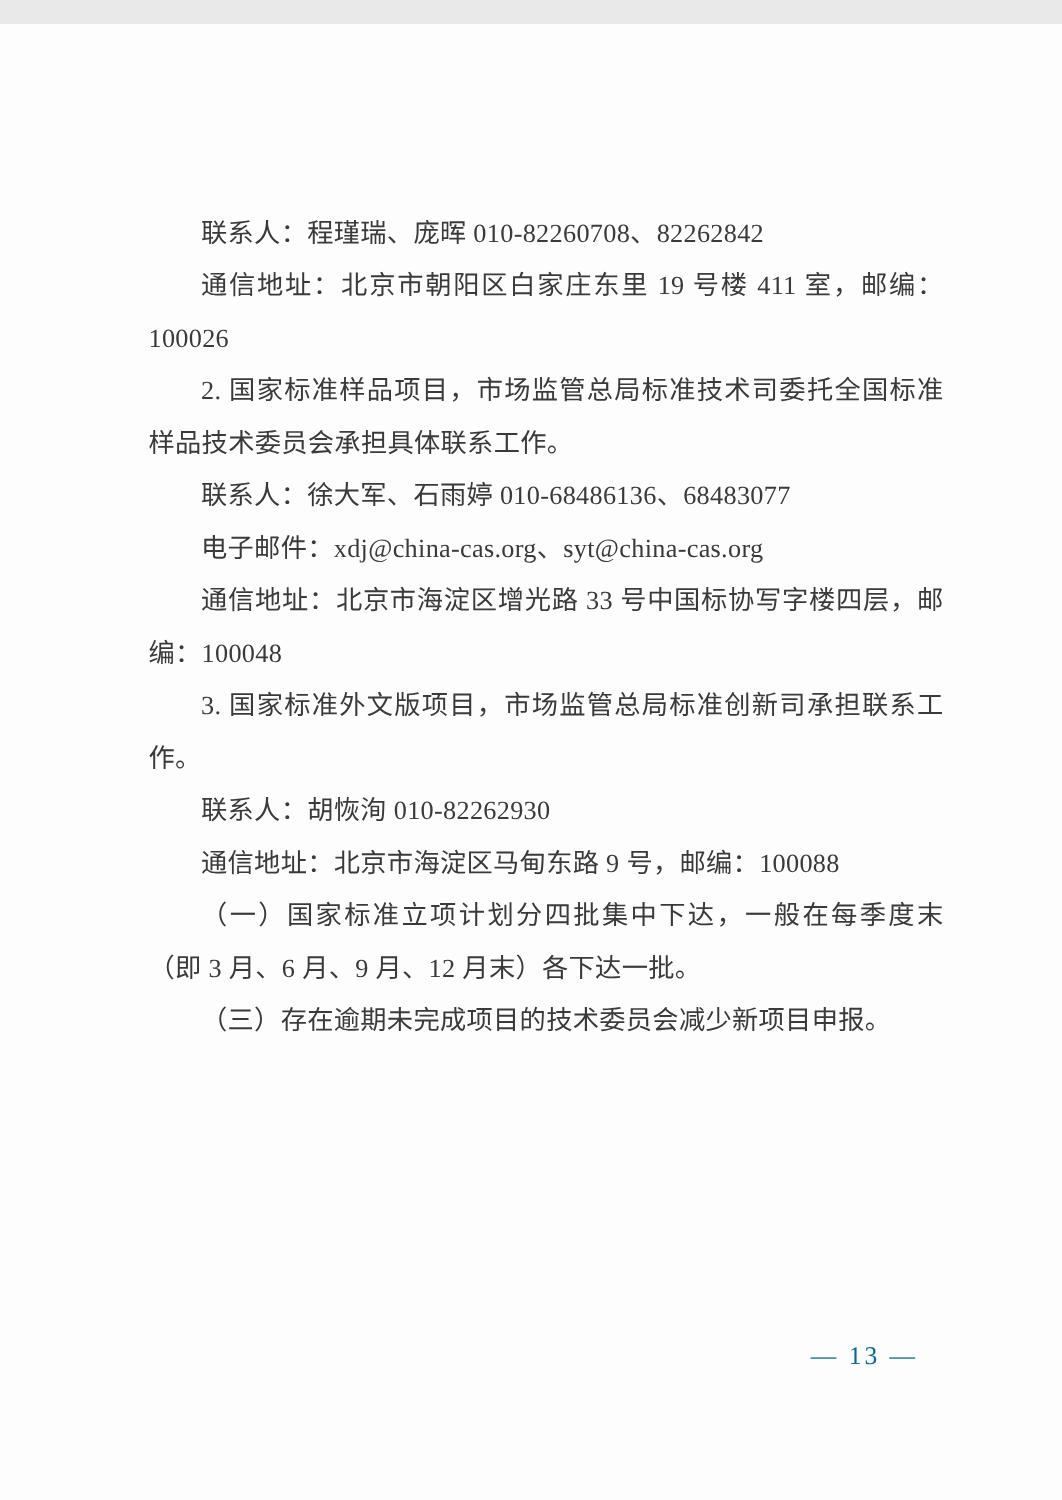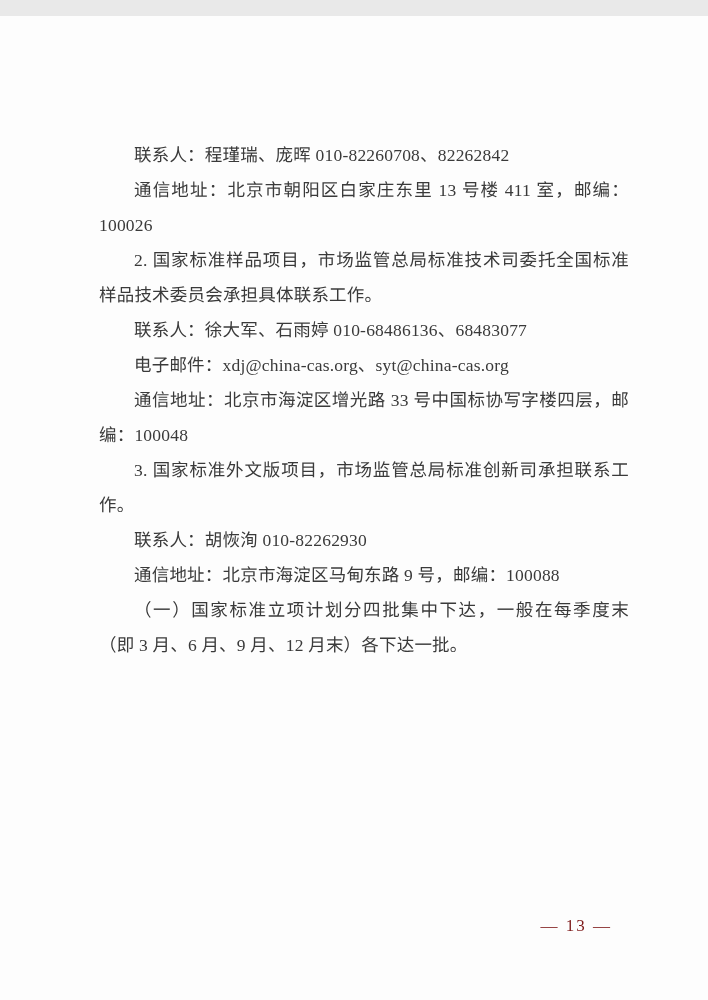--- a/index.html
+++ b/index.html
@@ -33,38 +33,39 @@
     word-break: break-word;
     letter-spacing: 0.2px;
   }
   .content p.section-heading {
     font-family: "Liberation Sans", "DejaVu Sans", sans-serif;
     font-weight: bold;
     letter-spacing: 1px;
   }
   .page-number {
     position: absolute;
-    top: 898px;
+    top: 876px;
     right: 96px;
     font-size: 17px;
     line-height: 24px;
-    color: #7f1d1d;
+    color: #0369a1;
     letter-spacing: 2px;
   }
 </style>
 </head>
 <body>
 
 <div class="page">
   <div class="content">
     <p>联系人：程瑾瑞、庞晖 010-82260708、82262842</p>
-    <p>通信地址：北京市朝阳区白家庄东里 13 号楼 411 室，邮编：100026</p>
+    <p>通信地址：北京市朝阳区白家庄东里 19 号楼 411 室，邮编：100026</p>
     <p>2. 国家标准样品项目，市场监管总局标准技术司委托全国标准样品技术委员会承担具体联系工作。</p>
     <p>联系人：徐大军、石雨婷 010-68486136、68483077</p>
     <p>电子邮件：xdj@china-cas.org、syt@china-cas.org</p>
     <p>通信地址：北京市海淀区增光路 33 号中国标协写字楼四层，邮编：100048</p>
     <p>3. 国家标准外文版项目，市场监管总局标准创新司承担联系工作。</p>
     <p>联系人：胡恢洵 010-82262930</p>
     <p>通信地址：北京市海淀区马甸东路 9 号，邮编：100088</p>
     <p>（一）国家标准立项计划分四批集中下达，一般在每季度末（即 3 月、6 月、9 月、12 月末）各下达一批。</p>
+    <p>（三）存在逾期未完成项目的技术委员会减少新项目申报。</p>
   </div>
   <div class="page-number">— 13 —</div>
 </div>
 
 </body></html>

